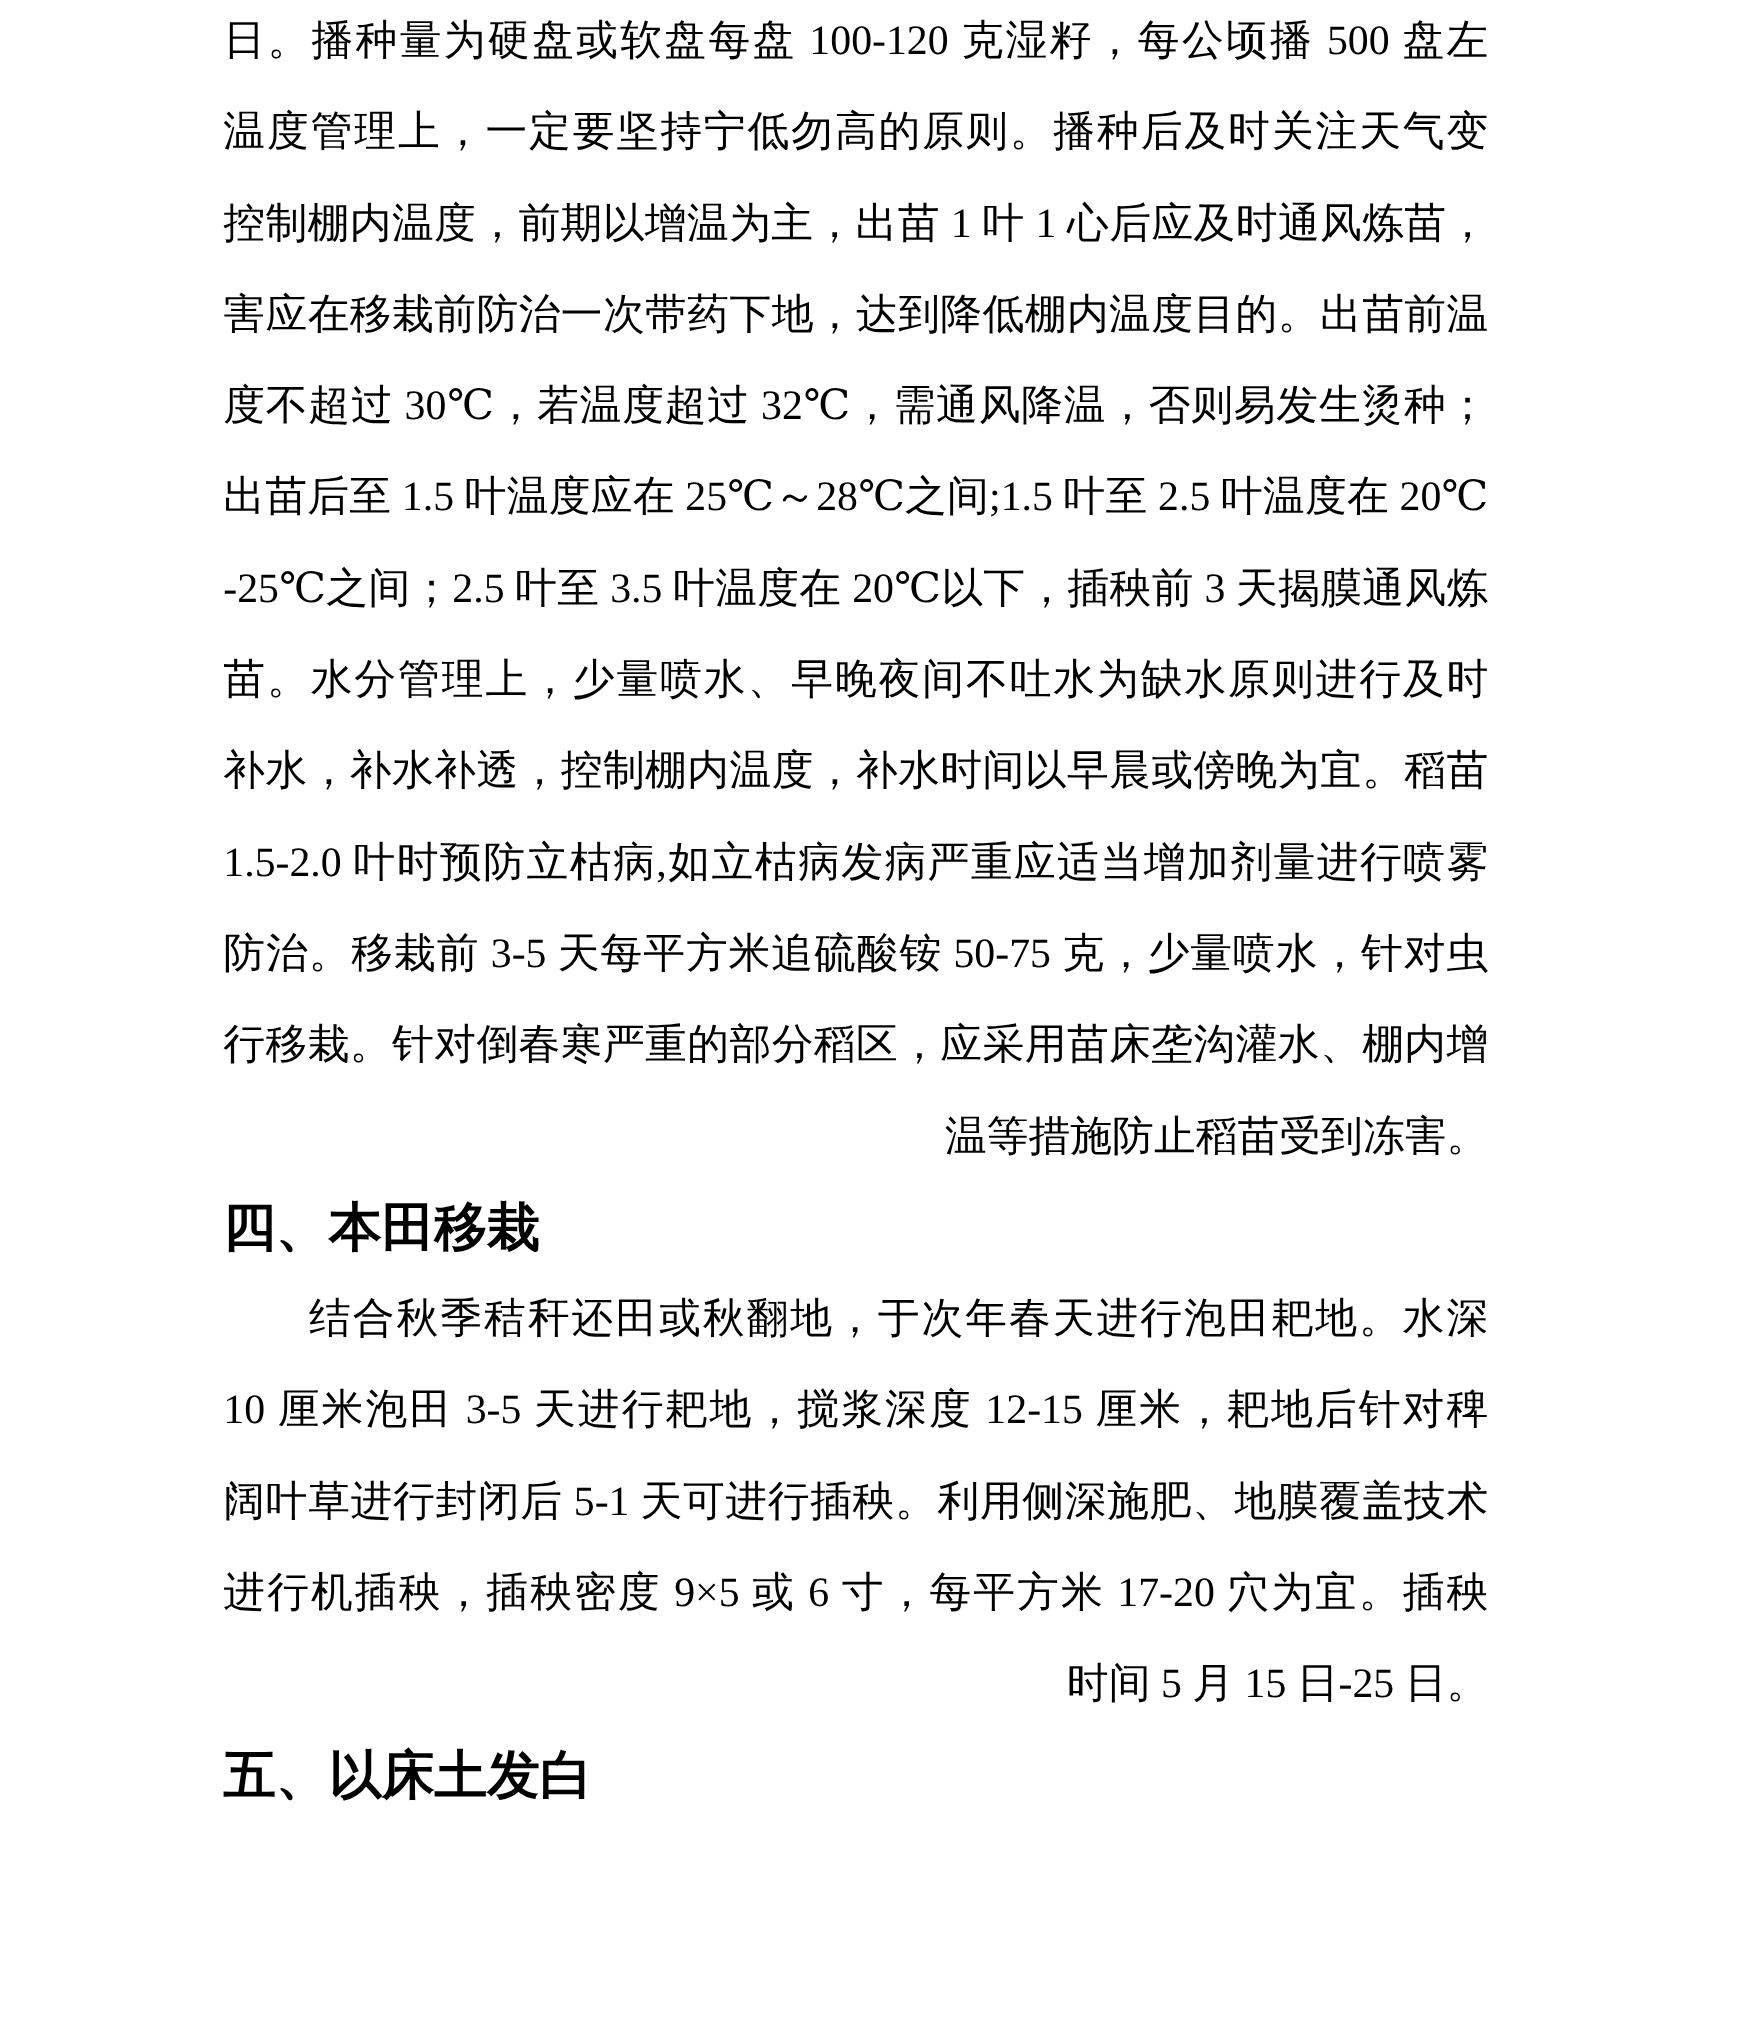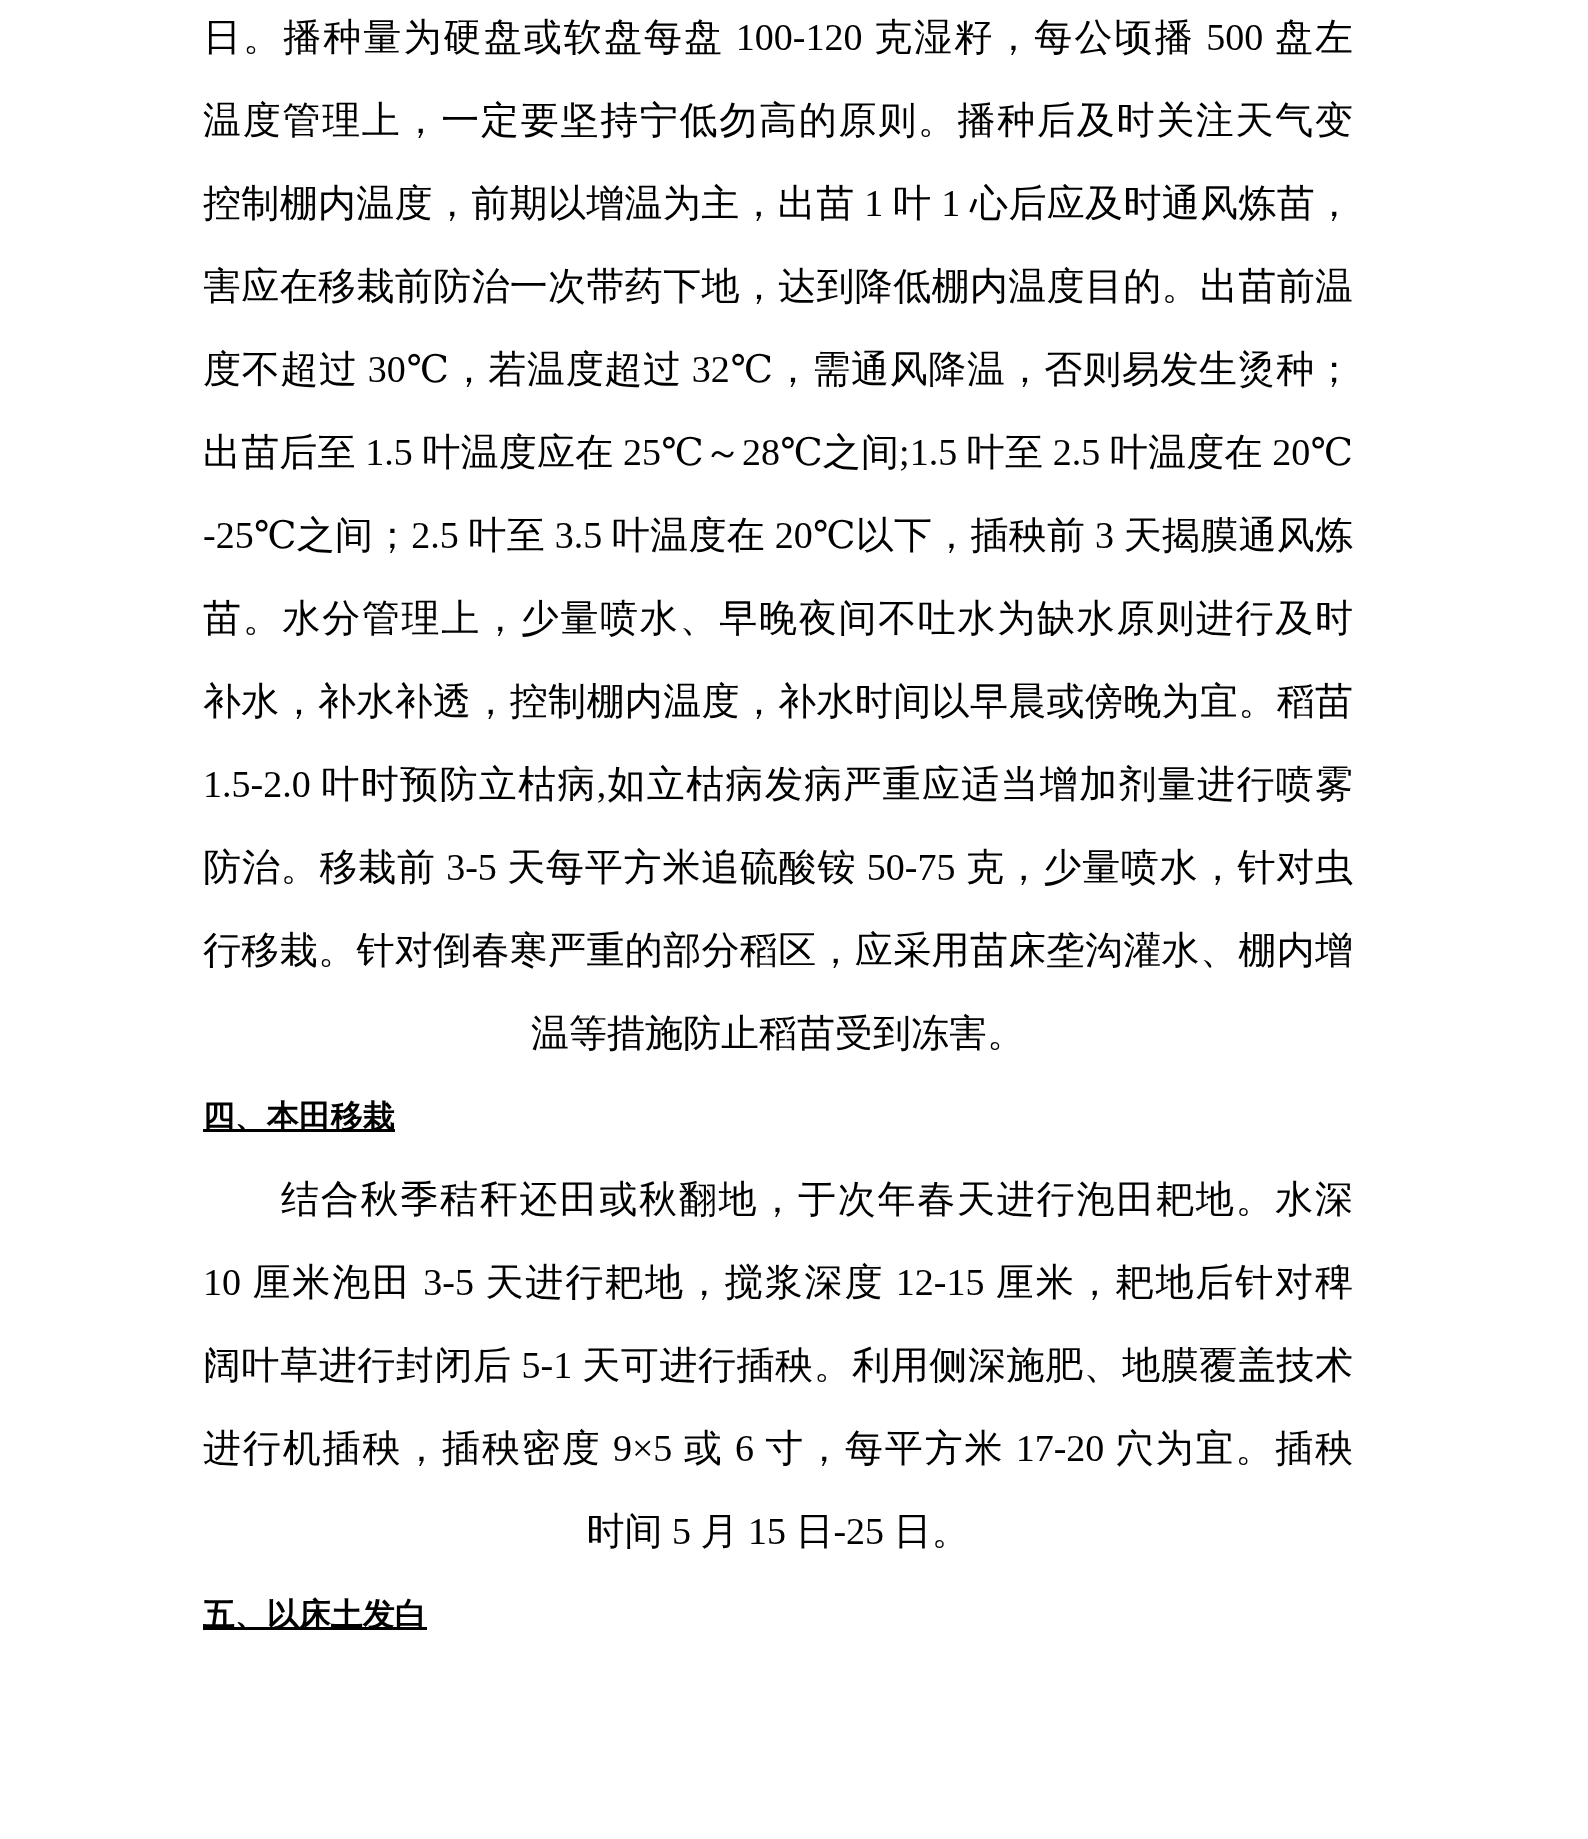--- a/index.html
+++ b/index.html
@@ -22,37 +22,36 @@
     width: 1150px;
     font-family: "Liberation Serif", "DejaVu Serif", serif;
     font-size: 38px;
     color: #000000;
   }
   .ln {
     height: 83px;
     line-height: 83px;
     overflow: hidden;
     white-space: normal;
-    text-align: center;
+    text-align: right;
   }
   .fill {
     text-align: justify;
     text-align-last: justify;
     word-break: break-all;
   }
   .indent {
     text-indent: 78px;
   }
   .heading {
     font-family: "Liberation Sans", "DejaVu Sans", sans-serif;
     font-weight: bold;
-    font-size: 32px;
+    font-size: 48px;
     text-align: center;
     text-align-last: left;
-    text-decoration: underline;
   }
 </style>
 </head>
 <body>
 
 <div class="page">
   <div class="textblock">
     <div class="ln fill">日。播种量为硬盘或软盘每盘 100-120 克湿籽，每公顷播 500 盘左右。</div>
     <div class="ln fill">温度管理上，一定要坚持宁低勿高的原则。播种后及时关注天气变化，</div>
     <div class="ln fill">控制棚内温度，前期以增温为主，出苗 1 叶 1 心后应及时通风炼苗，</div>

